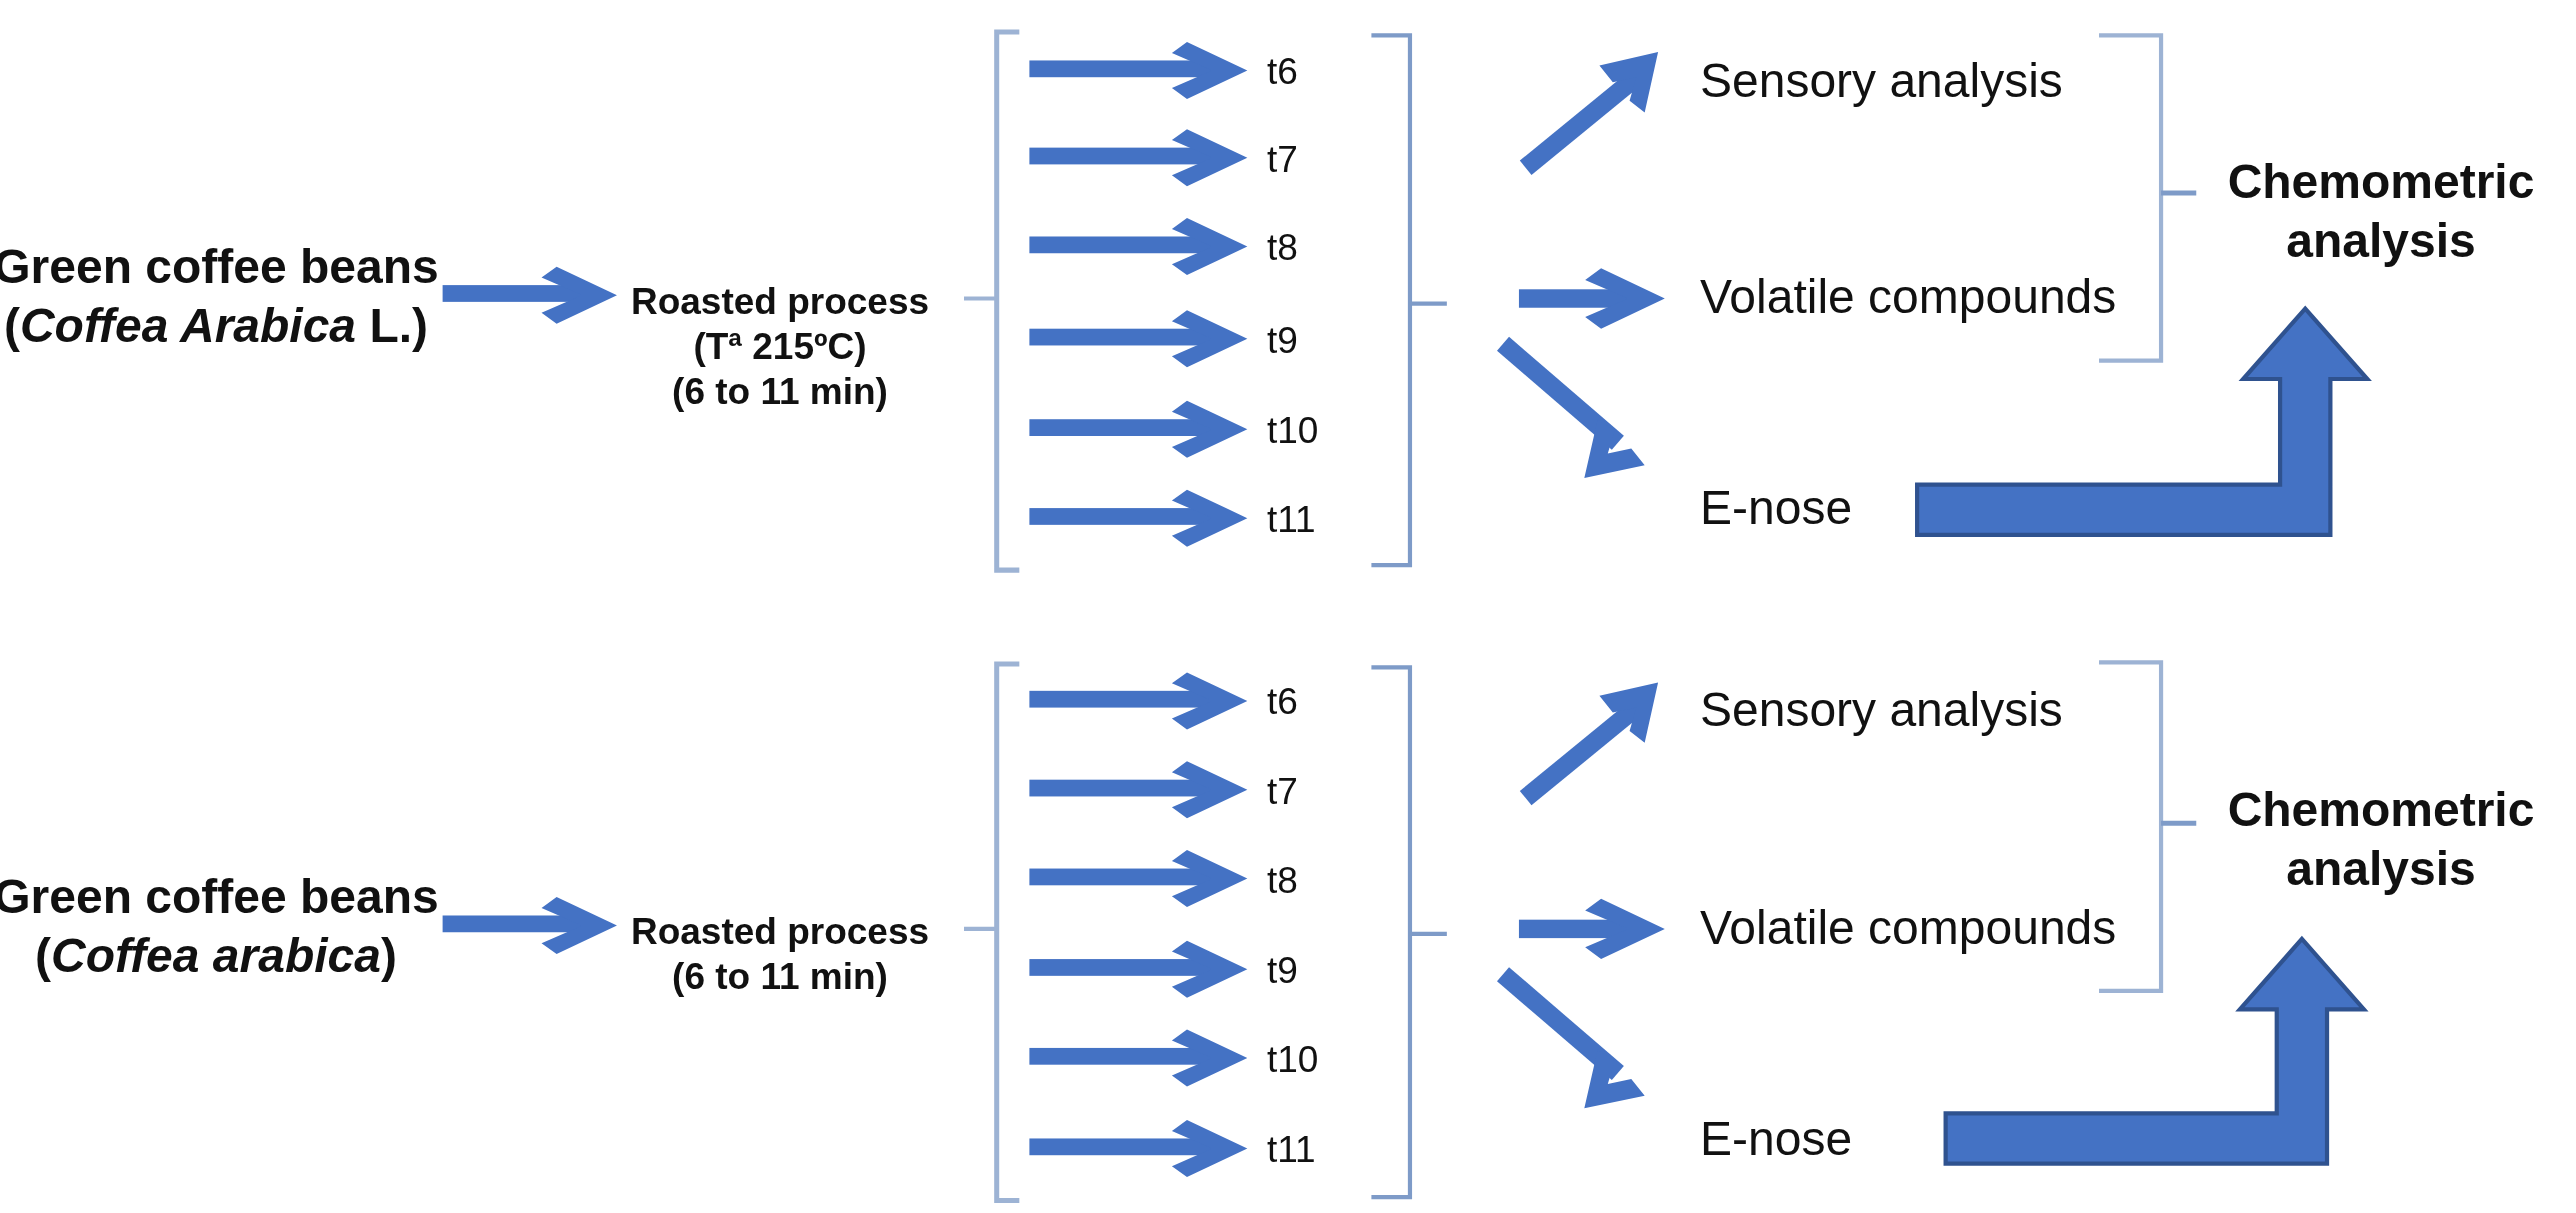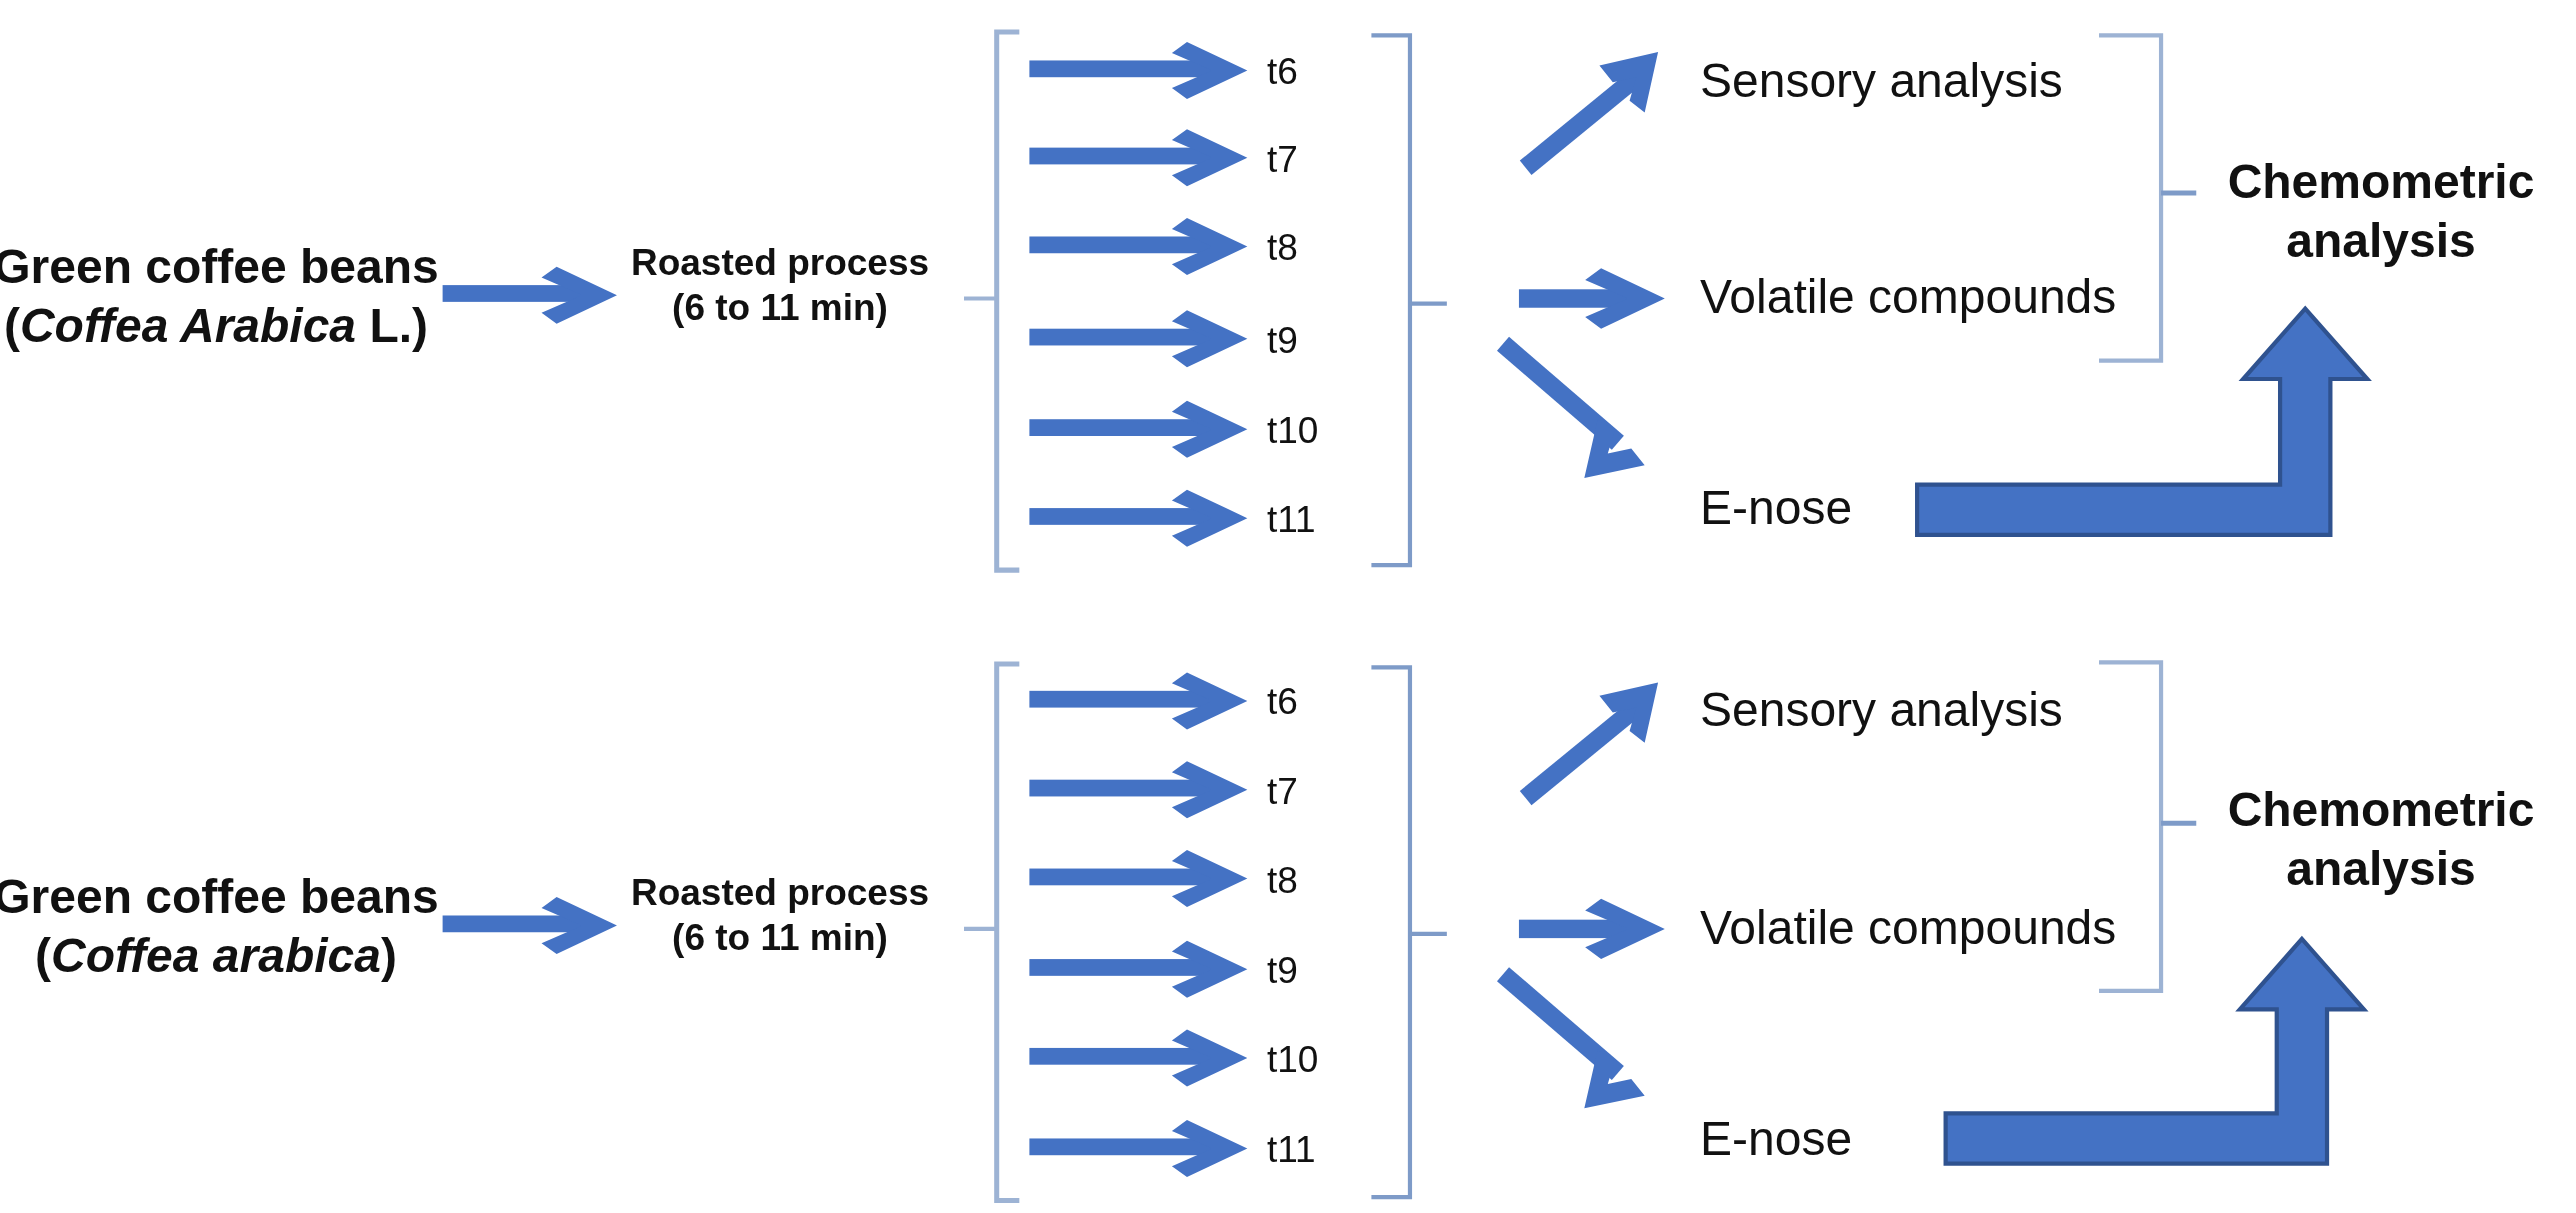--- a/index.html
+++ b/index.html
@@ -9,21 +9,21 @@
     color:#111111;
     -webkit-font-smoothing:antialiased;
   }
   .stage{position:absolute;left:0;top:0;width:2576px;height:1214px;}
   svg.layer{position:absolute;left:0;top:0;width:2576px;height:1214px;pointer-events:none;}
 
   .txt{position:absolute;white-space:nowrap;line-height:1.22;}
   .c{transform:translateX(-50%);text-align:center;}
   .l{text-align:left;}
   .big{font-size:48px;}
-  .mid{font-size:37px;}
+  .mid{font-size:37px;margin-top:39px;}
   .tlab{font-size:37px;}
   .it{font-style:italic;}
   .blk{display:block;font-weight:bold;}
 </style>
 </head>
 <body>
 
 <div class="stage">
 
   <svg class="layer" viewBox="0 0 3073 1448">
@@ -155,20 +155,21 @@
 
   </svg>
 
   <div class="txt c big" style="left:216px;top:238px;">
     <span class="blk">Green coffee beans</span>
     <span class="blk"><span>(</span><span class="it">Coffea Arabica</span><span> L.)</span></span>
   </div>
 
   <div class="txt c mid" style="left:780px;top:240px;">
     <span class="blk">Roasted process</span>
+    <span class="blk">(Tª 215ºC)</span>
     <span class="blk">(6 to 11 min)</span>
   </div>
 
   <div class="txt l tlab" style="left:1267px;top:49px;">t6</div>
   <div class="txt l tlab" style="left:1267px;top:137px;">t7</div>
   <div class="txt l tlab" style="left:1267px;top:225px;">t8</div>
   <div class="txt l tlab" style="left:1267px;top:318px;">t9</div>
   <div class="txt l tlab" style="left:1267px;top:408px;">t10</div>
   <div class="txt l tlab" style="left:1267px;top:497px;">t11</div>
 

